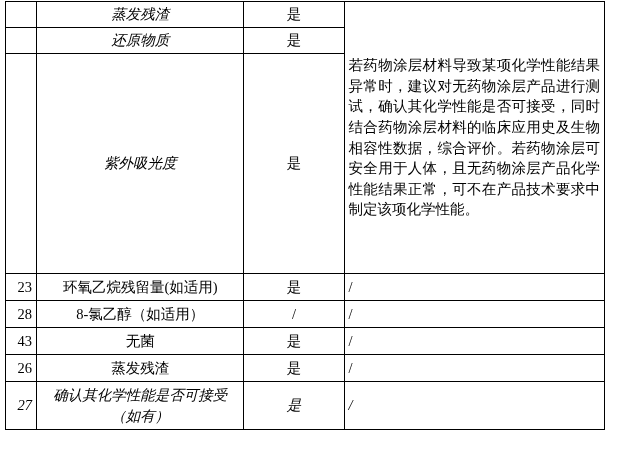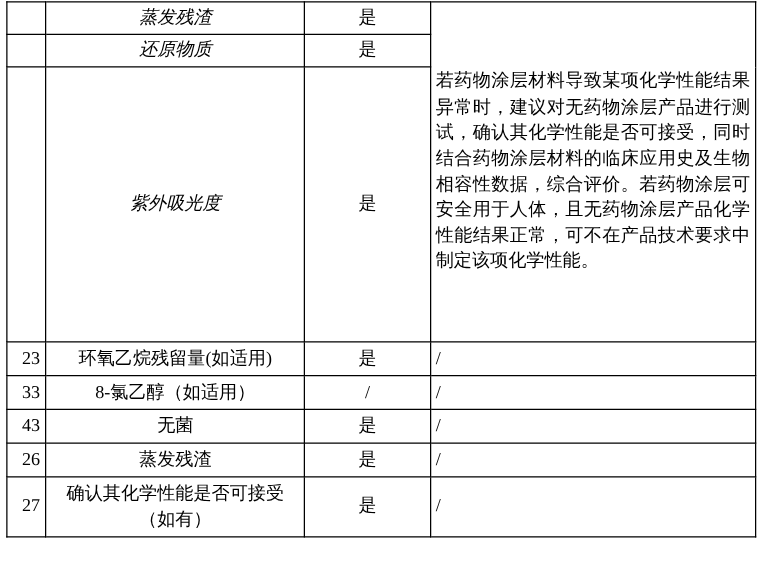--- a/index.html
+++ b/index.html
@@ -110,38 +110,38 @@
         <td class="item-center">紫外吸光度</td>
         <td class="flag">是</td>
       </tr>
       <tr class="h-row-md">
         <td class="num">23</td>
         <td class="item">环氧乙烷残留量(如适用)</td>
         <td class="flag">是</td>
         <td class="note-slash">/</td>
       </tr>
       <tr class="h-row-md">
-        <td class="num">33</td>
+        <td class="num">28</td>
         <td class="item">8-氯乙醇（如适用）</td>
         <td class="flag">/</td>
         <td class="note-slash">/</td>
       </tr>
       <tr class="h-row-md">
         <td class="num">43</td>
         <td class="item">无菌</td>
         <td class="flag">是</td>
         <td class="note-slash">/</td>
       </tr>
       <tr class="h-row-md">
         <td class="num">26</td>
         <td class="item">蒸发残渣</td>
         <td class="flag">是</td>
         <td class="note-slash">/</td>
       </tr>
-      <tr style="height:48px;">
+      <tr style="height:48px;font-style:italic;">
         <td class="num">27</td>
         <td class="item wrap-two-line">确认其化学性能是否可接受（如有）</td>
         <td class="flag">是</td>
         <td class="note-slash">/</td>
       </tr>
     </tbody>
   </table>
 </div>
 
 </body></html>

